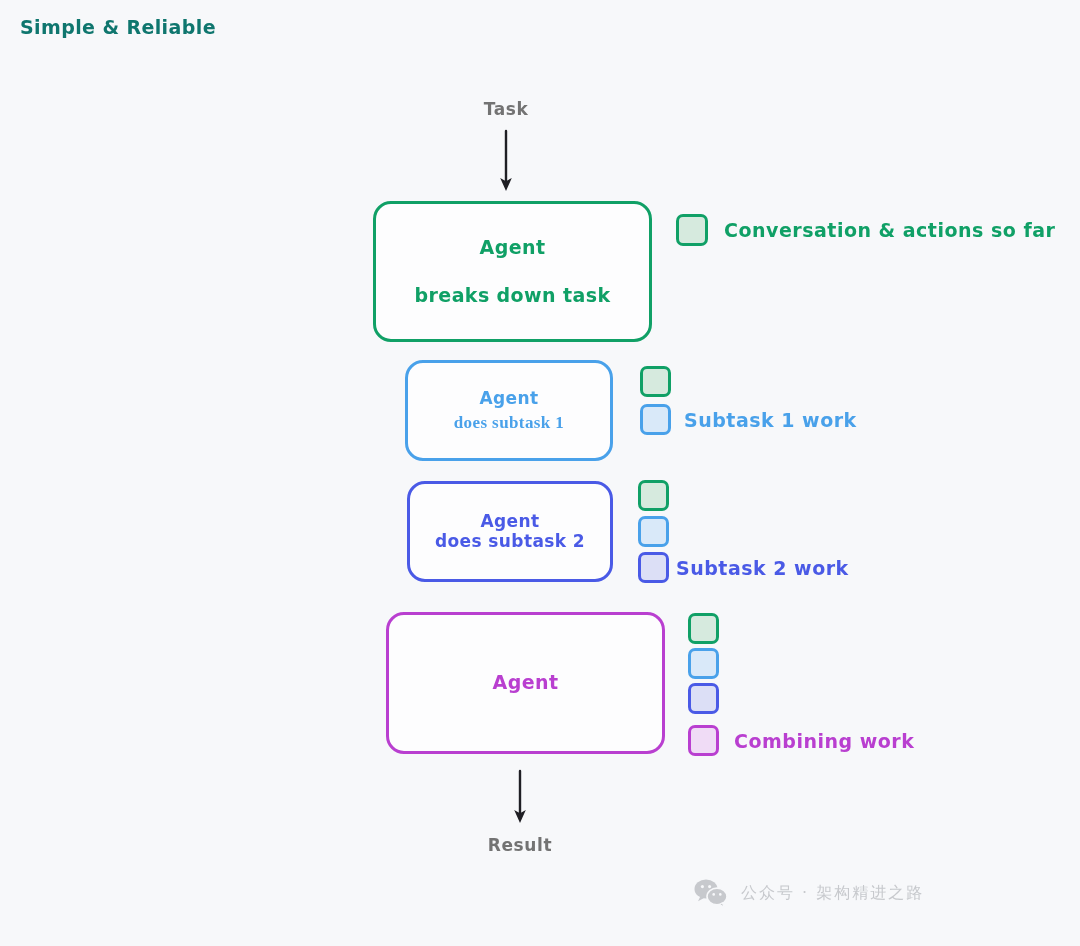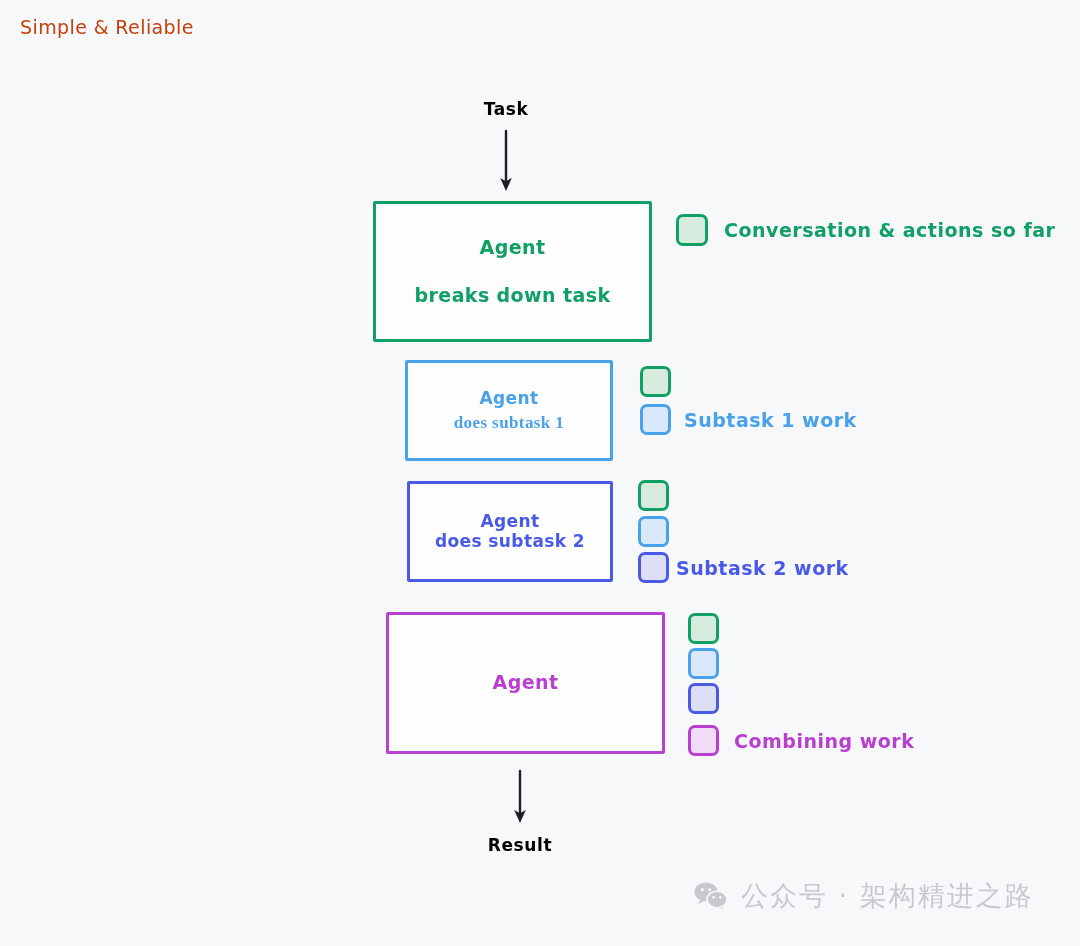--- a/index.html
+++ b/index.html
@@ -19,52 +19,52 @@
     inset: 0;
   }
 
   
   .page-title {
     position: absolute;
     left: 20px;
     top: 16px;
     font-family: "DejaVu Sans", sans-serif;
     font-size: 19px;
-    font-weight: 400;
+    font-weight: 700;
     letter-spacing: 0.4px;
-    color: #c2410c;
+    color: #0f766e;
     white-space: nowrap;
   }
 
   
   .flow-label {
     position: absolute;
     font-family: "DejaVu Sans", sans-serif;
     font-size: 17px;
     font-weight: 700;
     letter-spacing: 0.6px;
-    color: #000000;
+    color: #737373;
     white-space: nowrap;
     transform: translateX(-50%);
   }
   #task-label  { left: 506px; top: 99px; }
   #result-label{ left: 520px; top: 835px; }
 
   
   .arrow {
     position: absolute;
   }
 
   
   .agent-box {
     position: absolute;
     box-sizing: border-box;
     background: #fdfdfe;
     border-style: solid;
-    border-radius: 2px;
+    border-radius: 18px;
     display: flex;
     flex-direction: column;
     align-items: center;
     justify-content: center;
     font-family: "DejaVu Sans", sans-serif;
     font-weight: 700;
     letter-spacing: 0.4px;
     text-align: left;
   }
   .agent-box .ln {
@@ -154,21 +154,21 @@
     position: absolute;
     left: 694px;
     top: 878px;
     display: flex;
     align-items: center;
     color: #c7c9cd;
   }
   .watermark .wm-text {
     margin-left: 13px;
     font-family: "DejaVu Sans", sans-serif;
-    font-size: 27px;
+    font-size: 16px;
     letter-spacing: 2px;
     color: #c7c9cd;
     white-space: nowrap;
   }
 </style>
 </head>
 <body>
 
 <div class="canvas">
 

